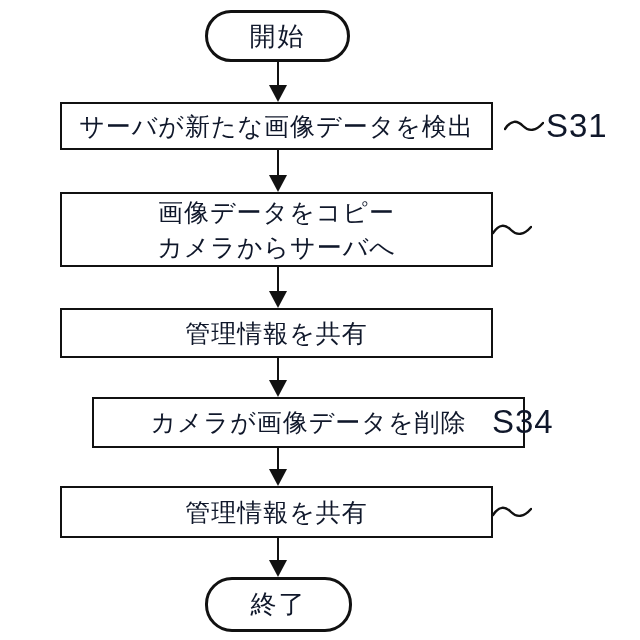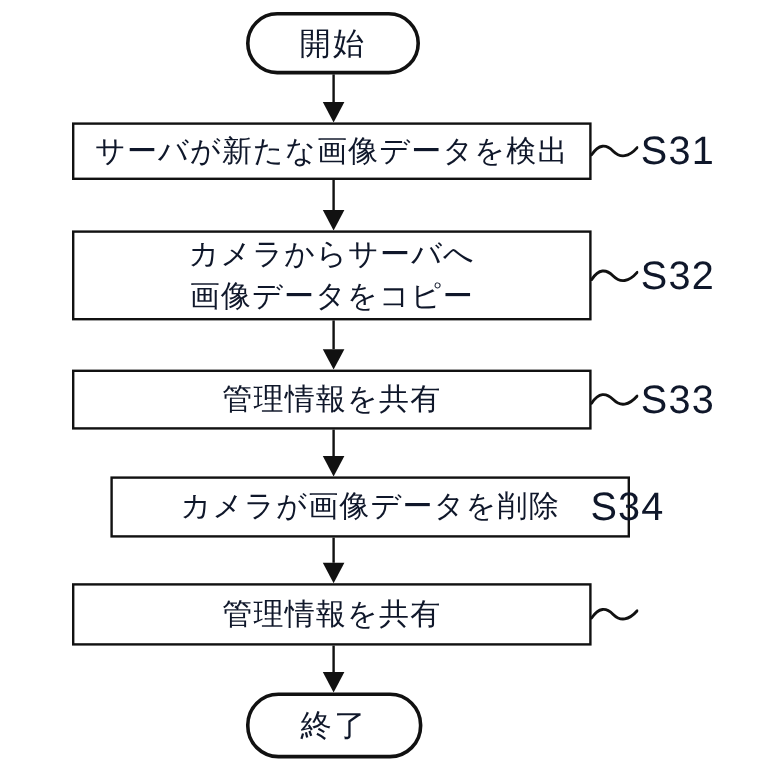--- a/index.html
+++ b/index.html
@@ -89,56 +89,49 @@
   </div>
 
   <div class="flow-arrow" style="top:62px; height:40px;">
     <div class="arrow-line"></div>
     <div class="arrow-head"></div>
   </div>
 
   <div class="process-box" style="left:60px; top:102px; width:433px; height:48px;">
     <div>サーバが新たな画像データを検出</div>
   </div>
-  <div class="step-label" style="top:107px;">
+  <div class="step-label" style="top:107px;padding-left:12px;">
     <svg class="label-connector" width="40" height="20" viewBox="0 0 40 20">
       <path d="M1,13 C7,4 13,4 19,10 C25,16 32,15 39,7" fill="none" stroke="#111111" stroke-width="2.4" stroke-linecap="round"></path>
     </svg>
     <span class="step-label-text">S31</span>
   </div>
 
   <div class="flow-arrow" style="top:150px; height:42px;">
     <div class="arrow-line"></div>
     <div class="arrow-head"></div>
   </div>
 
   <div class="process-box" style="left:60px; top:192px; width:433px; height:75px;">
+    <div>画像データをコピー</div>
     <div>カメラからサーバへ</div>
-    <div>画像データをコピー</div>
   </div>
   <div class="step-label" style="top:211px;">
     <svg class="label-connector" width="40" height="20" viewBox="0 0 40 20">
       <path d="M1,13 C7,4 13,4 19,10 C25,16 32,15 39,7" fill="none" stroke="#111111" stroke-width="2.4" stroke-linecap="round"></path>
     </svg>
-    <span class="step-label-text">S32</span>
   </div>
 
   <div class="flow-arrow" style="top:267px; height:41px;">
     <div class="arrow-line"></div>
     <div class="arrow-head"></div>
   </div>
 
   <div class="process-box" style="left:60px; top:308px; width:433px; height:50px;">
     <div>管理情報を共有</div>
-  </div>
-  <div class="step-label" style="top:314px;">
-    <svg class="label-connector" width="40" height="20" viewBox="0 0 40 20">
-      <path d="M1,13 C7,4 13,4 19,10 C25,16 32,15 39,7" fill="none" stroke="#111111" stroke-width="2.4" stroke-linecap="round"></path>
-    </svg>
-    <span class="step-label-text">S33</span>
   </div>
 
   <div class="flow-arrow" style="top:358px; height:39px;">
     <div class="arrow-line"></div>
     <div class="arrow-head"></div>
   </div>
 
   <div class="process-box" style="left:60px; top:397px; width:433px; height:51px;margin-left:32px;">
     <div>カメラが画像データを削除</div>
   </div>

